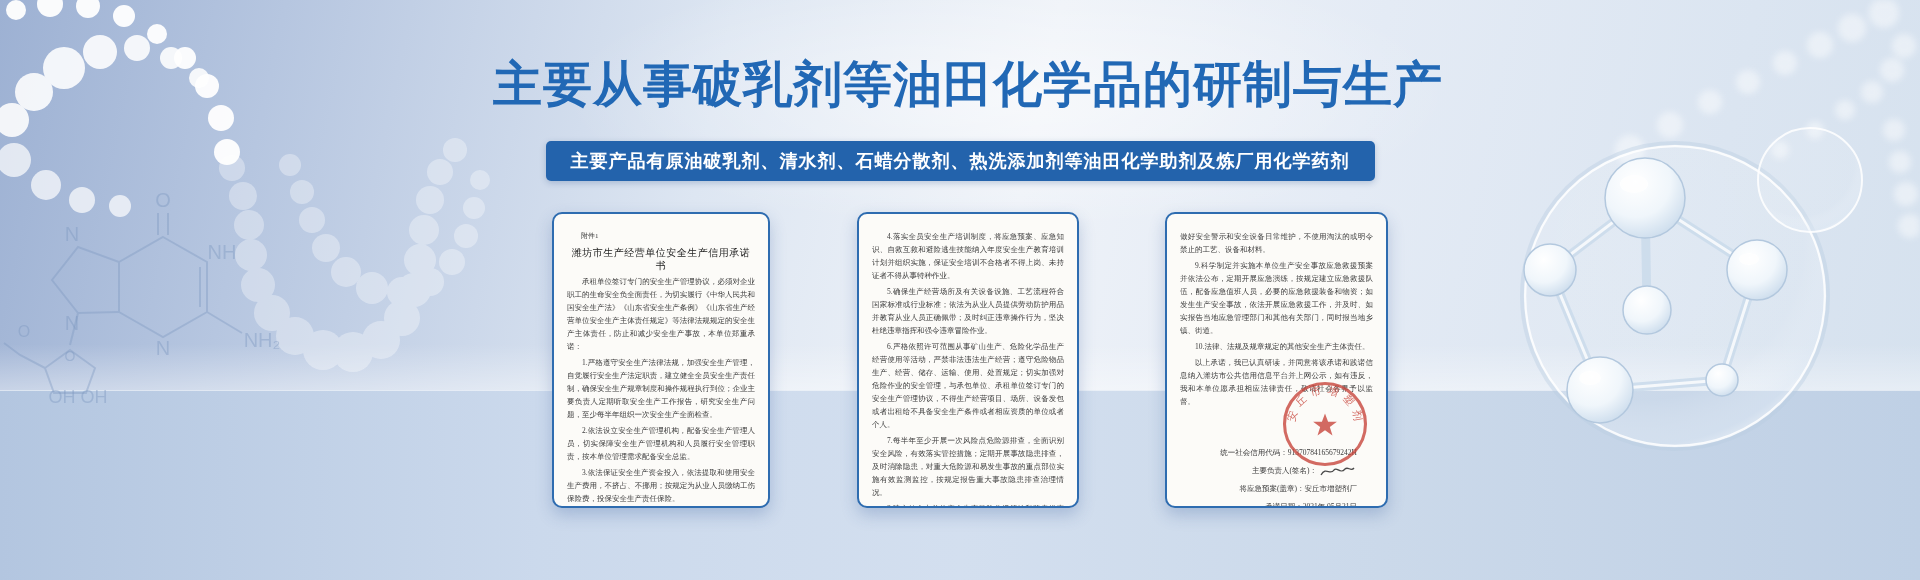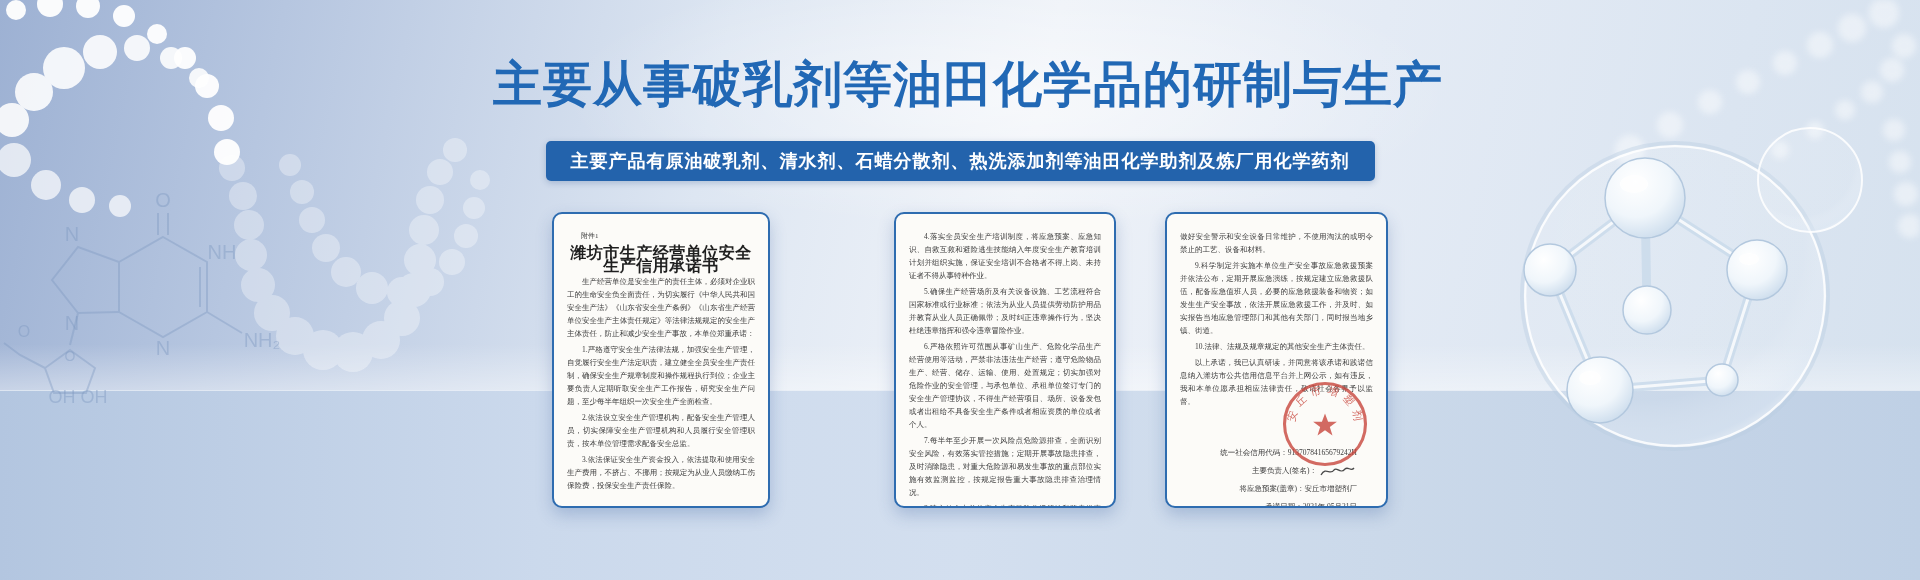--- a/index.html
+++ b/index.html
@@ -29,26 +29,26 @@
     padding:8px 25px;border-radius:5px;letter-spacing:1px;box-shadow:0 2px 6px rgba(30,70,130,.25);
   }
   .card{
     position:absolute;top:212px;height:296px;box-sizing:border-box;overflow:hidden;
     background:#fcfbf8;border:2px solid #2e6cb0;border-radius:10px;
     padding:16px 13px;box-shadow:0 7px 16px rgba(45,85,150,.25);
     font-family:"Liberation Serif","DejaVu Serif",serif;color:#3b3b3b;
     font-size:7.5px;line-height:13px;text-align:justify;
   }
   .card-1{left:552px;width:218px;}
-  .card-2{left:857px;width:222px;margin-left:37px;}
+  .card-2{left:857px;width:222px;}
   .card-3{left:1165px;width:223px;}
   .card p{margin:0 0 3px;text-indent:2em;}
   .card p.no-indent{text-indent:0;}
   .attach{margin:0 0 20px;font-size:7px;}
-  .doc-title{margin:0 0 18px;text-indent:0 !important;text-align:center;font-weight:bold;font-size:16px;color:#1f1f1f;letter-spacing:.5px;}
+  .doc-title{margin:0 0 18px;text-indent:0 !important;text-align:center;font-weight:normal;font-size:10px;color:#1f1f1f;letter-spacing:.5px;}
   .sig-block{margin-top:36px;text-align:right;padding-right:16px;line-height:18px;position:relative;z-index:2;}
   .sig-line{white-space:nowrap;}
   .scribble{vertical-align:middle;margin:0 2px;}
   .seal{position:absolute;left:114px;top:166px;width:88px;height:88px;opacity:.8;z-index:3;}
 </style>
 </head>
 <body>
 
 <div class="banner">
   <div class="bg-glow"></div>
@@ -210,21 +210,21 @@
   </svg>
 
   <h1 class="page-title">主要从事破乳剂等油田化学品的研制与生产</h1>
   <div class="subtitle-wrap">
     <span class="subtitle-badge">主要产品有原油破乳剂、清水剂、石蜡分散剂、热洗添加剂等油田化学助剂及炼厂用化学药剂</span>
   </div>
 
   <div class="card card-1">
     <p class="attach">附件1</p>
     <p class="doc-title">潍坊市生产经营单位安全生产信用承诺书</p>
-    <p>生产经营单位是安全生产的责任主体，必须对企业职工的生命安全负全面责任，为切实履行《中华人民共和国安全生产法》《山东省安全生产条例》《山东省生产经营单位安全生产主体责任规定》等法律法规规定的安全生产主体责任，防止和减少安全生产事故，本单位郑重承诺：</p>
+    <p>承租单位签订专门的安全生产管理协议，必须对企业职工的生命安全负全面责任，为切实履行《中华人民共和国安全生产法》《山东省安全生产条例》《山东省生产经营单位安全生产主体责任规定》等法律法规规定的安全生产主体责任，防止和减少安全生产事故，本单位郑重承诺：</p>
     <p>1.严格遵守安全生产法律法规，加强安全生产管理，自觉履行安全生产法定职责，建立健全全员安全生产责任制，确保安全生产规章制度和操作规程执行到位；企业主要负责人定期听取安全生产工作报告，研究安全生产问题，至少每半年组织一次安全生产全面检查。</p>
     <p>2.依法设立安全生产管理机构，配备安全生产管理人员，切实保障安全生产管理机构和人员履行安全管理职责，按本单位管理需求配备安全总监。</p>
     <p>3.依法保证安全生产资金投入，依法提取和使用安全生产费用，不挤占、不挪用；按规定为从业人员缴纳工伤保险费，投保安全生产责任保险。</p>
   </div>
 
   <div class="card card-2">
     <p>4.落实全员安全生产培训制度，将应急预案、应急知识、自救互救和避险逃生技能纳入年度安全生产教育培训计划并组织实施，保证安全培训不合格者不得上岗、未持证者不得从事特种作业。</p>
     <p>5.确保生产经营场所及有关设备设施、工艺流程符合国家标准或行业标准；依法为从业人员提供劳动防护用品并教育从业人员正确佩带；及时纠正违章操作行为，坚决杜绝违章指挥和强令违章冒险作业。</p>
     <p>6.严格依照许可范围从事矿山生产、危险化学品生产经营使用等活动，严禁非法违法生产经营；遵守危险物品生产、经营、储存、运输、使用、处置规定；切实加强对危险作业的安全管理，与承包单位、承租单位签订专门的安全生产管理协议，不得生产经营项目、场所、设备发包或者出租给不具备安全生产条件或者相应资质的单位或者个人。</p>
     <p>7.每半年至少开展一次风险点危险源排查，全面识别安全风险，有效落实管控措施；定期开展事故隐患排查，及时消除隐患，对重大危险源和易发生事故的重点部位实施有效监测监控，按规定报告重大事故隐患排查治理情况。</p>

